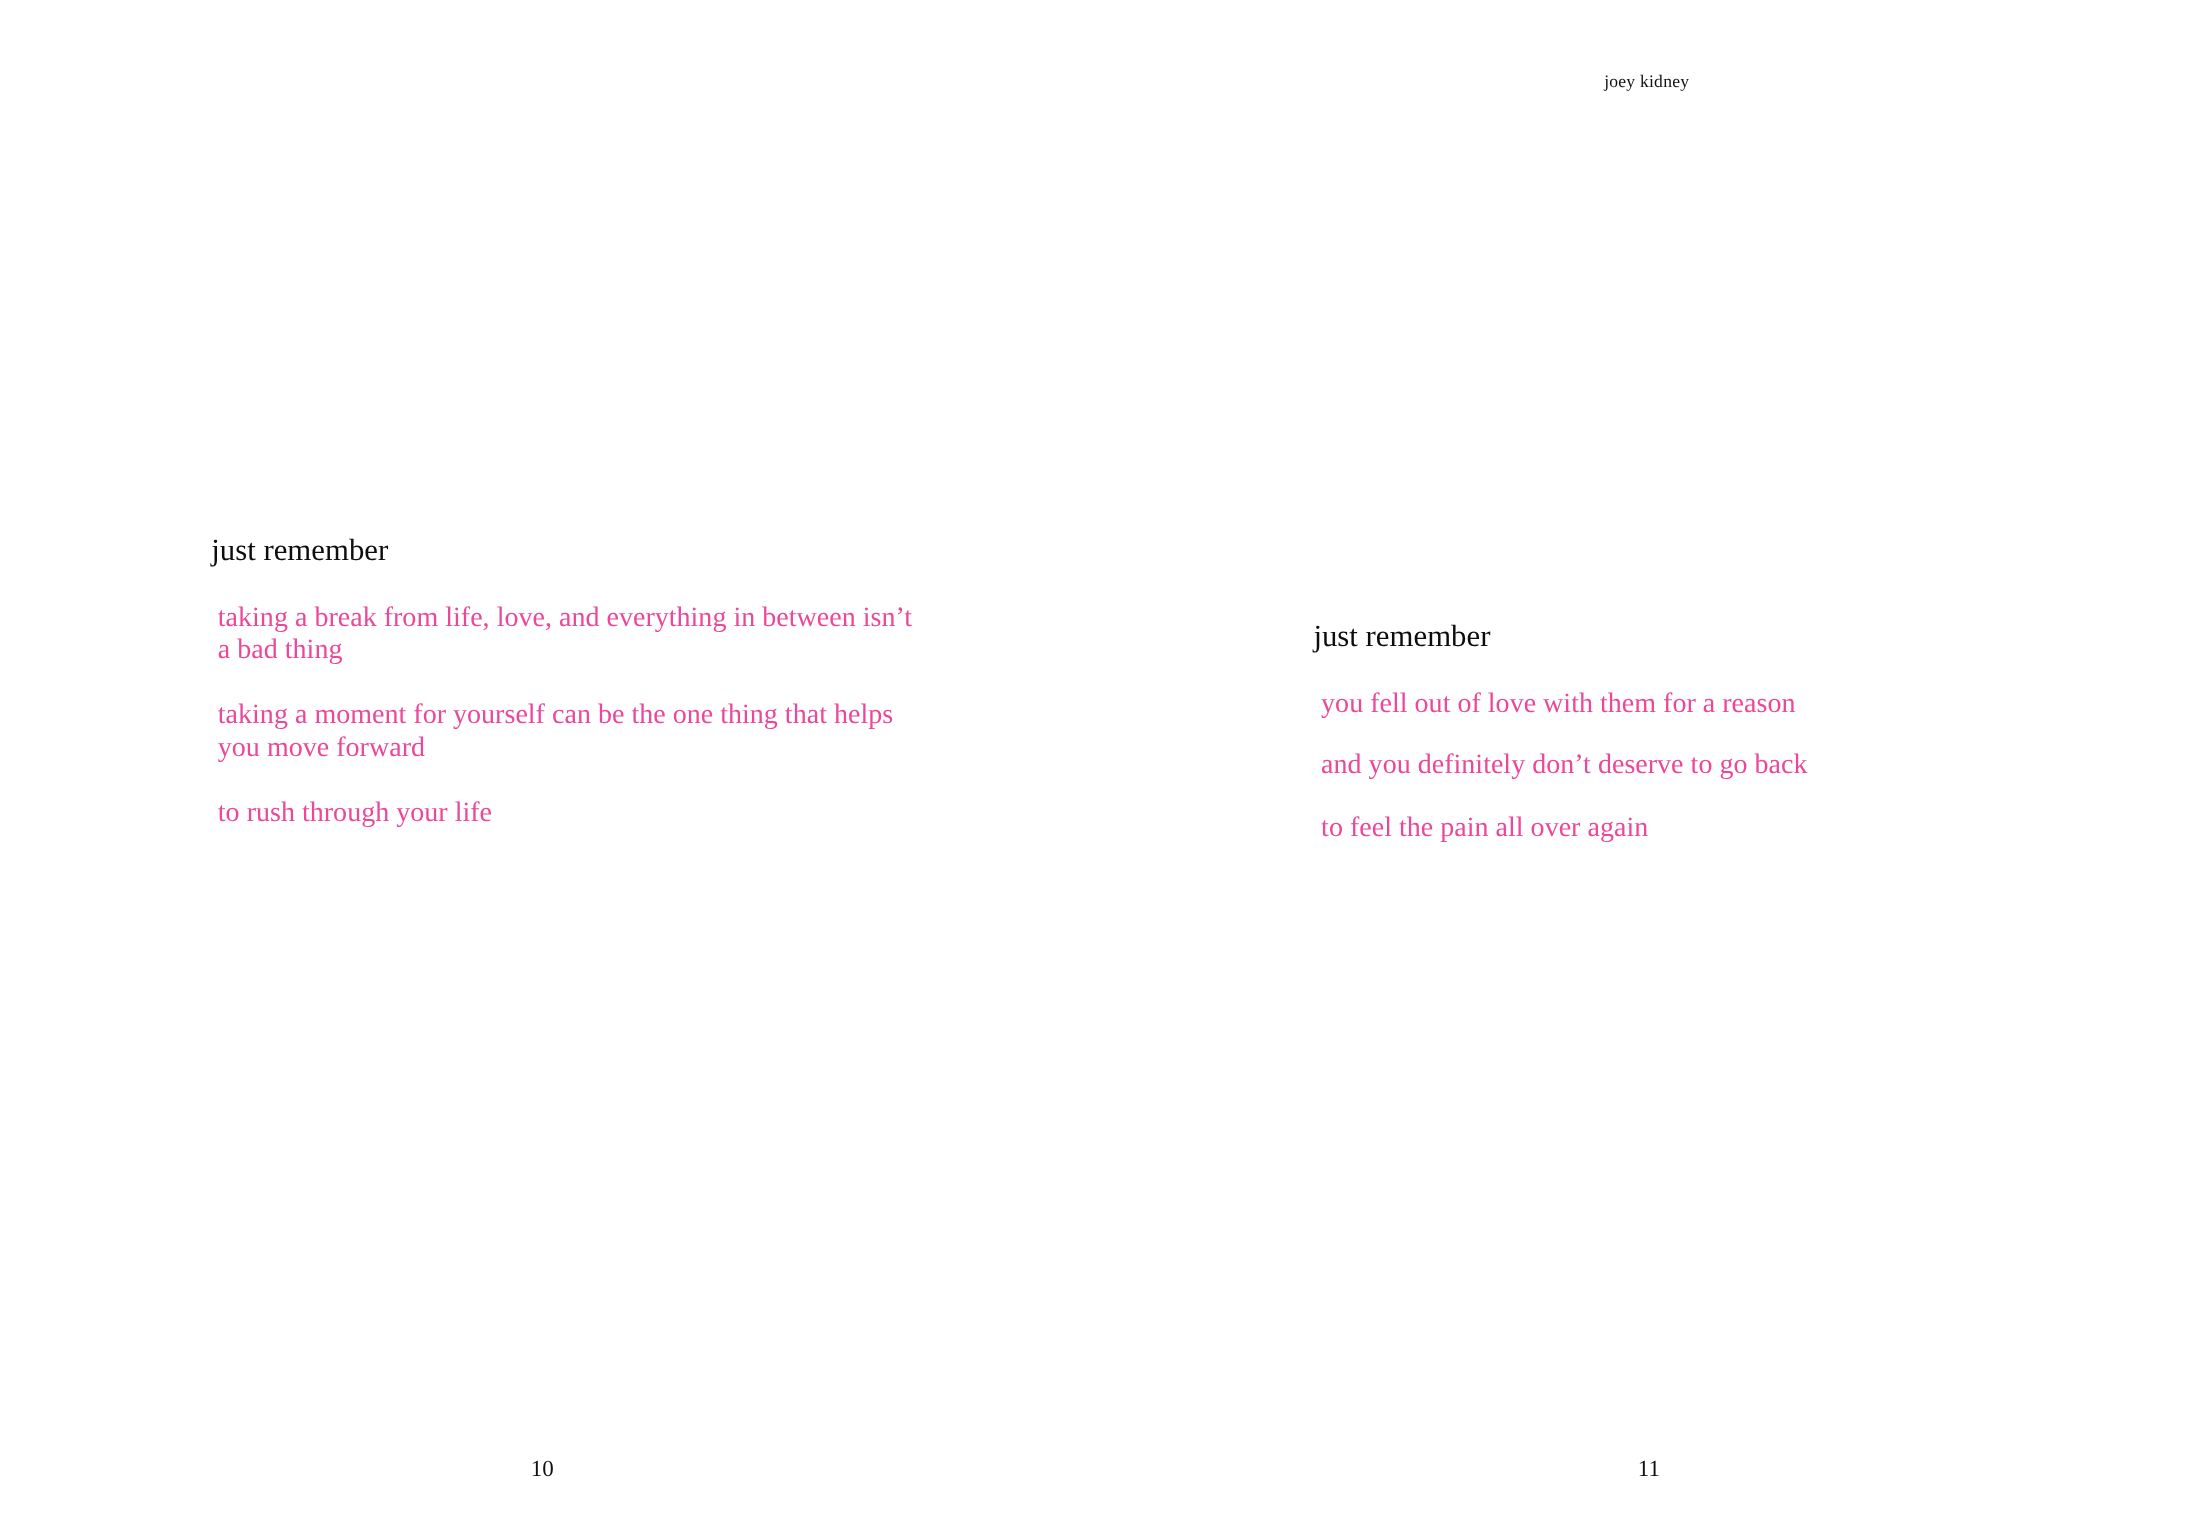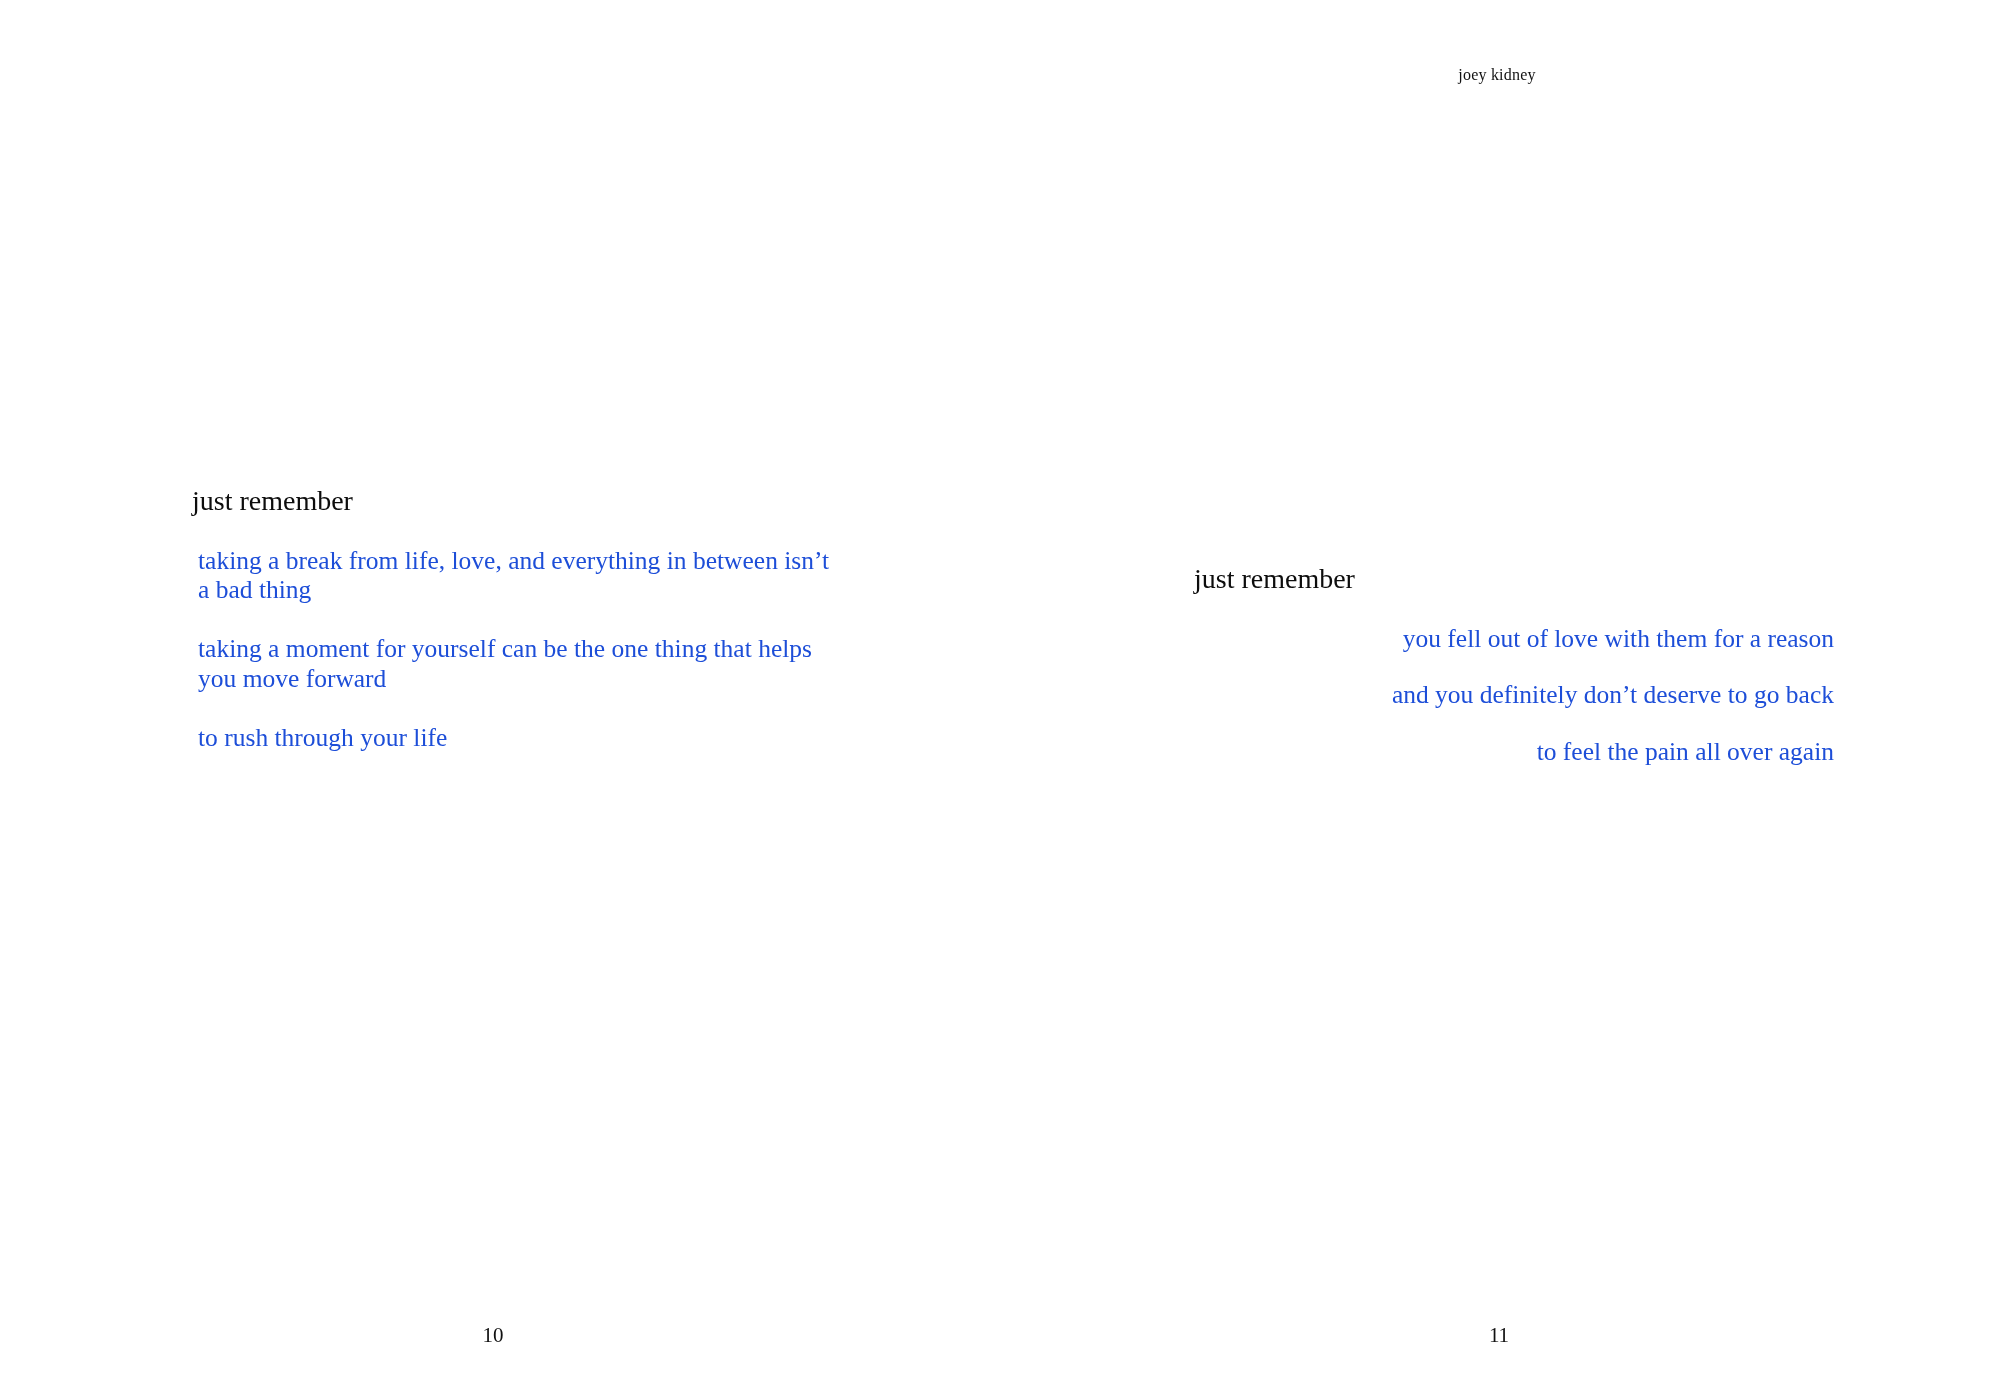--- a/index.html
+++ b/index.html
@@ -67,24 +67,24 @@
     margin: 0;
     padding: 0;
     list-style: none;
   }
 
   .stanza {
     font-size: 25.5px;
     line-height: 1.17;
     margin: 0 0 29px 0;
     padding-left: 6px;
-    color: #1d4ed8;
+    color: #ec4899;
   }
   .poem-left .stanza { padding-left: 6px; }
-  .poem-right .stanza { padding-left: 7px; margin-bottom: 27px; text-align: right; }
+  .poem-right .stanza { padding-left: 7px; margin-bottom: 27px; }
   .stanza:last-child { margin-bottom: 0; }
 
   
   .folio {
     position: absolute;
     bottom: 48px;
     left: 0;
     right: 0;
     text-align: center;
     font-size: 21px;

